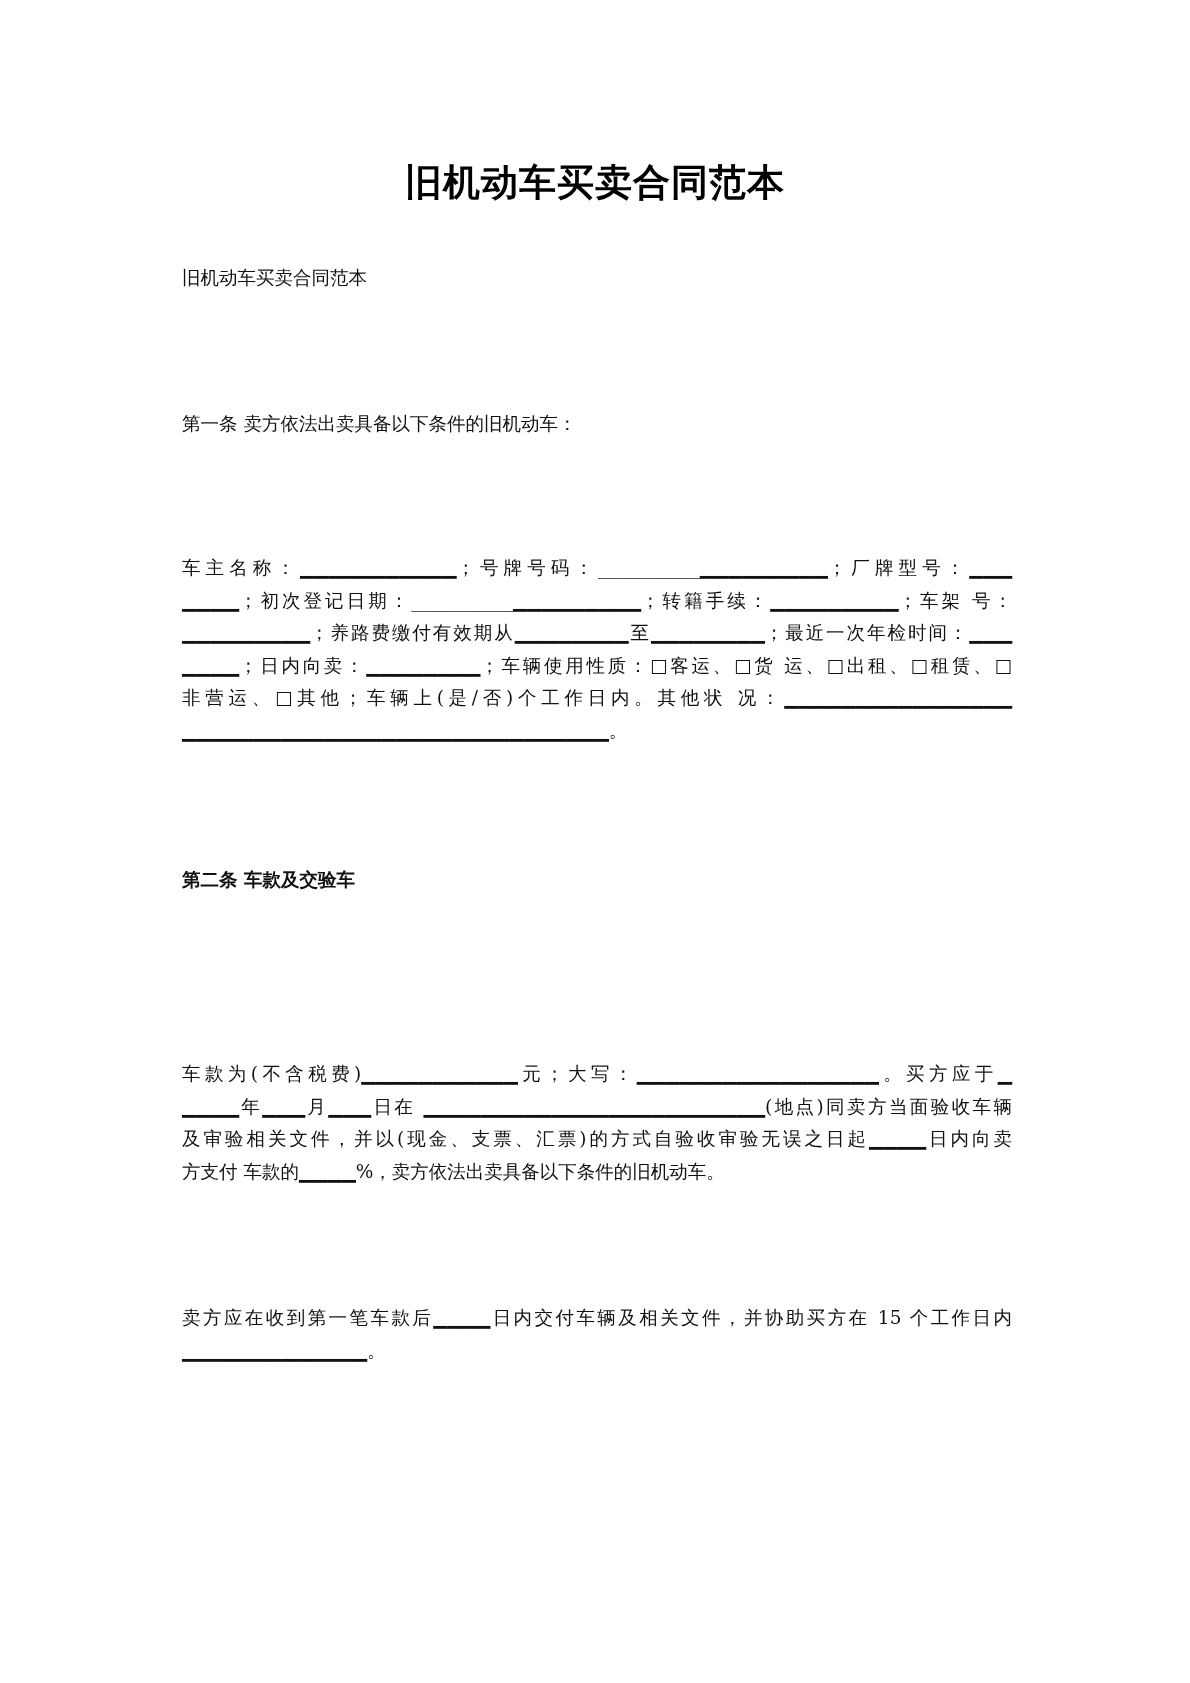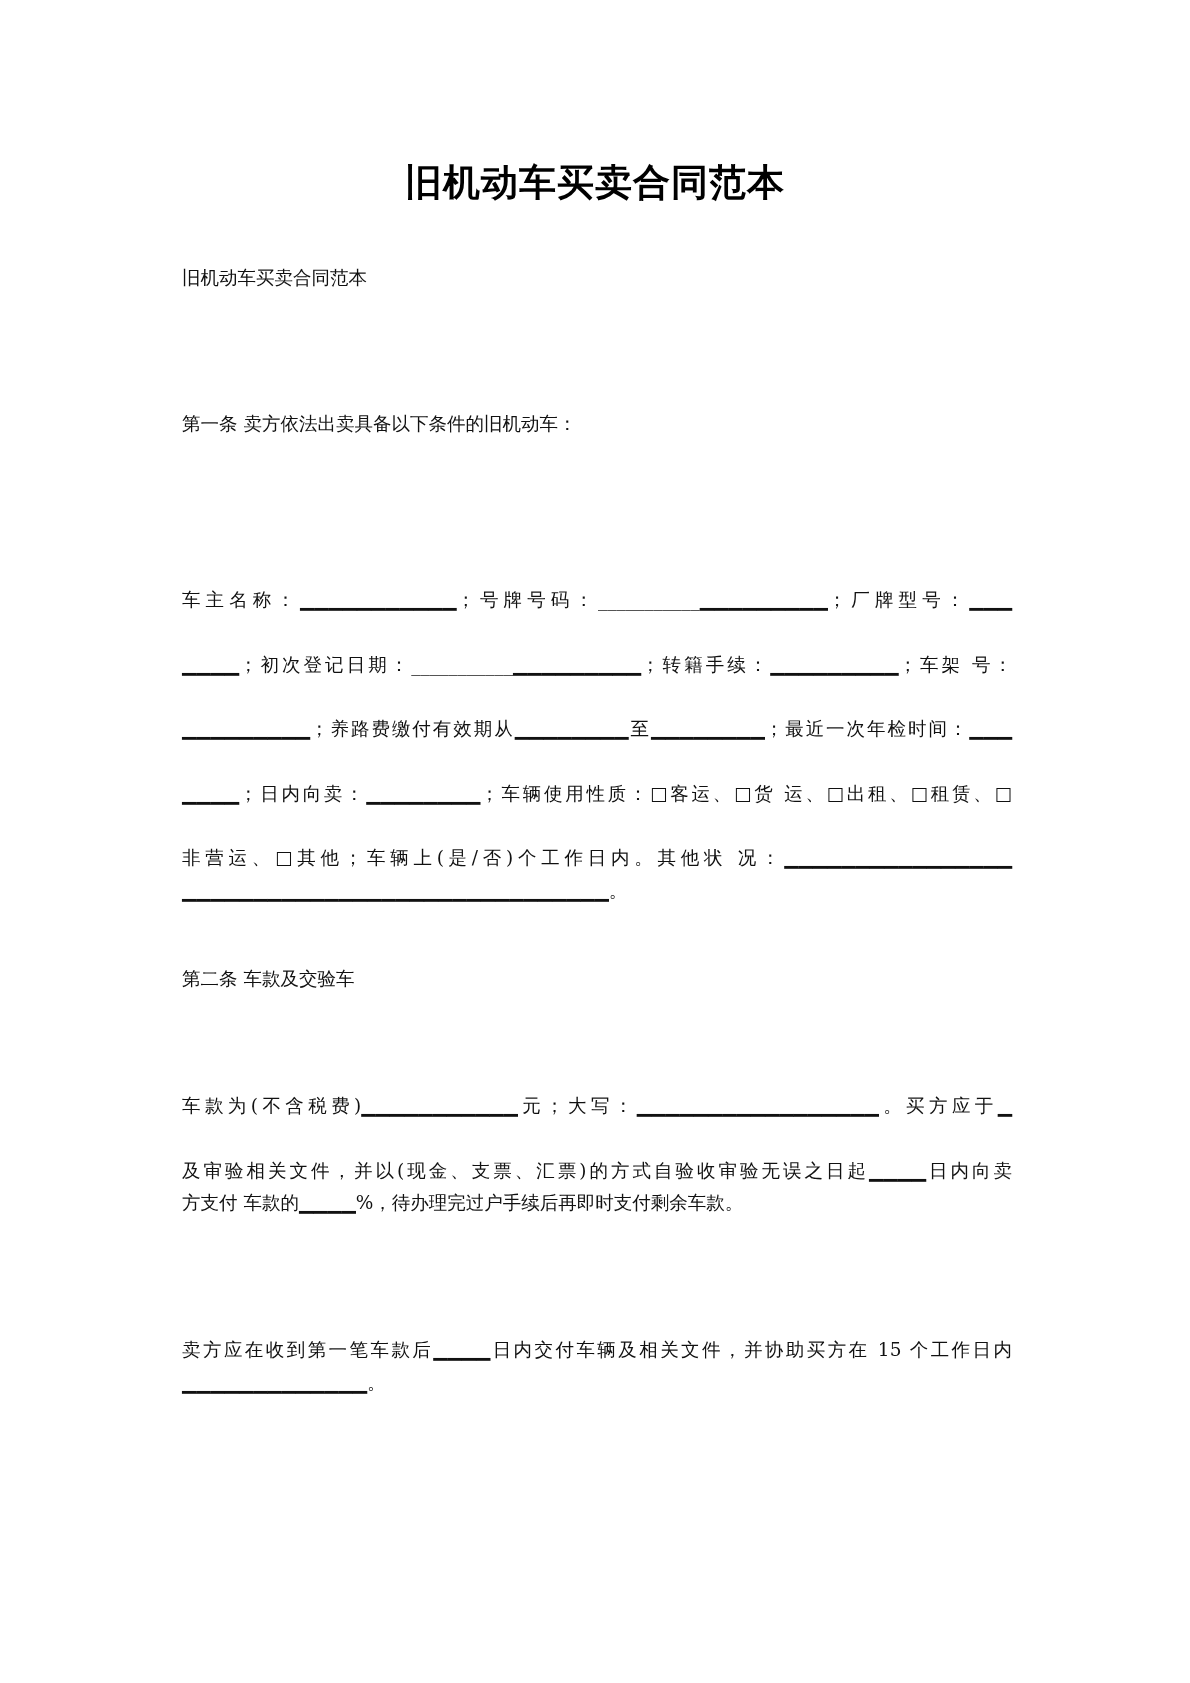--- a/index.html
+++ b/index.html
@@ -2,21 +2,21 @@
 <html><head>
 <meta charset="utf-8">
 <style>
   html, body { margin: 0; padding: 0; background: #ffffff; }
   body { width: 1190px; height: 1683px; position: relative; overflow: hidden;
          font-family: "DejaVu Serif", "Liberation Serif", serif; color: #111; }
   .title { position: absolute; top: 158px; left: 0; width: 1190px; text-align: center;
            font-size: 37px; font-weight: bold; letter-spacing: 1px; color: #000; }
   .para { position: absolute; left: 182px; width: 830px; font-size: 18.5px; }
   .line { height: 32.5px; line-height: 32.5px; white-space: nowrap; }
-  .just { text-align: justify; text-align-last: justify; margin-top: 32px; }
+  .just { text-align: justify; text-align-last: justify; }
 </style>
 </head>
 <body>
 
 <div class="title">旧机动车买卖合同范本</div>
 
 <div class="para" style="top:262px;">
   <div class="line">旧机动车买卖合同范本</div>
 </div>
 
@@ -26,26 +26,27 @@
 
 <div class="para" style="top:552px;">
   <div class="line just">车主名称：▁▁▁▁▁▁▁▁▁▁▁；号牌号码：___________▁▁▁▁▁▁▁▁▁；厂牌型号：▁▁▁</div>
   <div class="line just">▁▁▁▁；初次登记日期：___________▁▁▁▁▁▁▁▁▁；转籍手续：▁▁▁▁▁▁▁▁▁；车架  号：</div>
   <div class="line just">▁▁▁▁▁▁▁▁▁；养路费缴付有效期从▁▁▁▁▁▁▁▁至▁▁▁▁▁▁▁▁；最近一次年检时间：▁▁▁</div>
   <div class="line just">▁▁▁▁；日内向卖：▁▁▁▁▁▁▁▁；车辆使用性质：□客运、□货  运、□出租、□租赁、□</div>
   <div class="line just">非营运、□其他；车辆上(是/否)个工作日内。其他状  况：▁▁▁▁▁▁▁▁▁▁▁▁▁▁▁▁</div>
   <div class="line">▁▁▁▁▁▁▁▁▁▁▁▁▁▁▁▁▁▁▁▁▁▁▁▁▁▁▁▁▁▁。</div>
 </div>
 
-<div class="para" style="top:963px;">
+<div class="para" style="top:864px;font-weight:bold;">
   <div class="line">第二条  车款及交验车</div>
 </div>
 
 <div class="para" style="top:1058px;">
   <div class="line just">车款为(不含税费)▁▁▁▁▁▁▁▁▁▁▁元；大写：▁▁▁▁▁▁▁▁▁▁▁▁▁▁▁▁▁。买方应于▁</div>
+  <div class="line just">▁▁▁▁年▁▁▁月▁▁▁日在  ▁▁▁▁▁▁▁▁▁▁▁▁▁▁▁▁▁▁▁▁▁▁▁▁(地点)同卖方当面验收车辆</div>
   <div class="line just">及审验相关文件，并以(现金、支票、汇票)的方式自验收审验无误之日起▁▁▁▁日内向卖</div>
-  <div class="line">方支付  车款的▁▁▁▁%，待办理完过户手续后再即时支付剩余车款。</div>
+  <div class="line">方支付  车款的▁▁▁▁%，卖方依法出卖具备以下条件的旧机动车。</div>
 </div>
 
 <div class="para" style="top:1302px;">
   <div class="line just">卖方应在收到第一笔车款后▁▁▁▁日内交付车辆及相关文件，并协助买方在 15 个工作日内</div>
   <div class="line">▁▁▁▁▁▁▁▁▁▁▁▁▁。</div>
 </div>
 
 </body></html>

